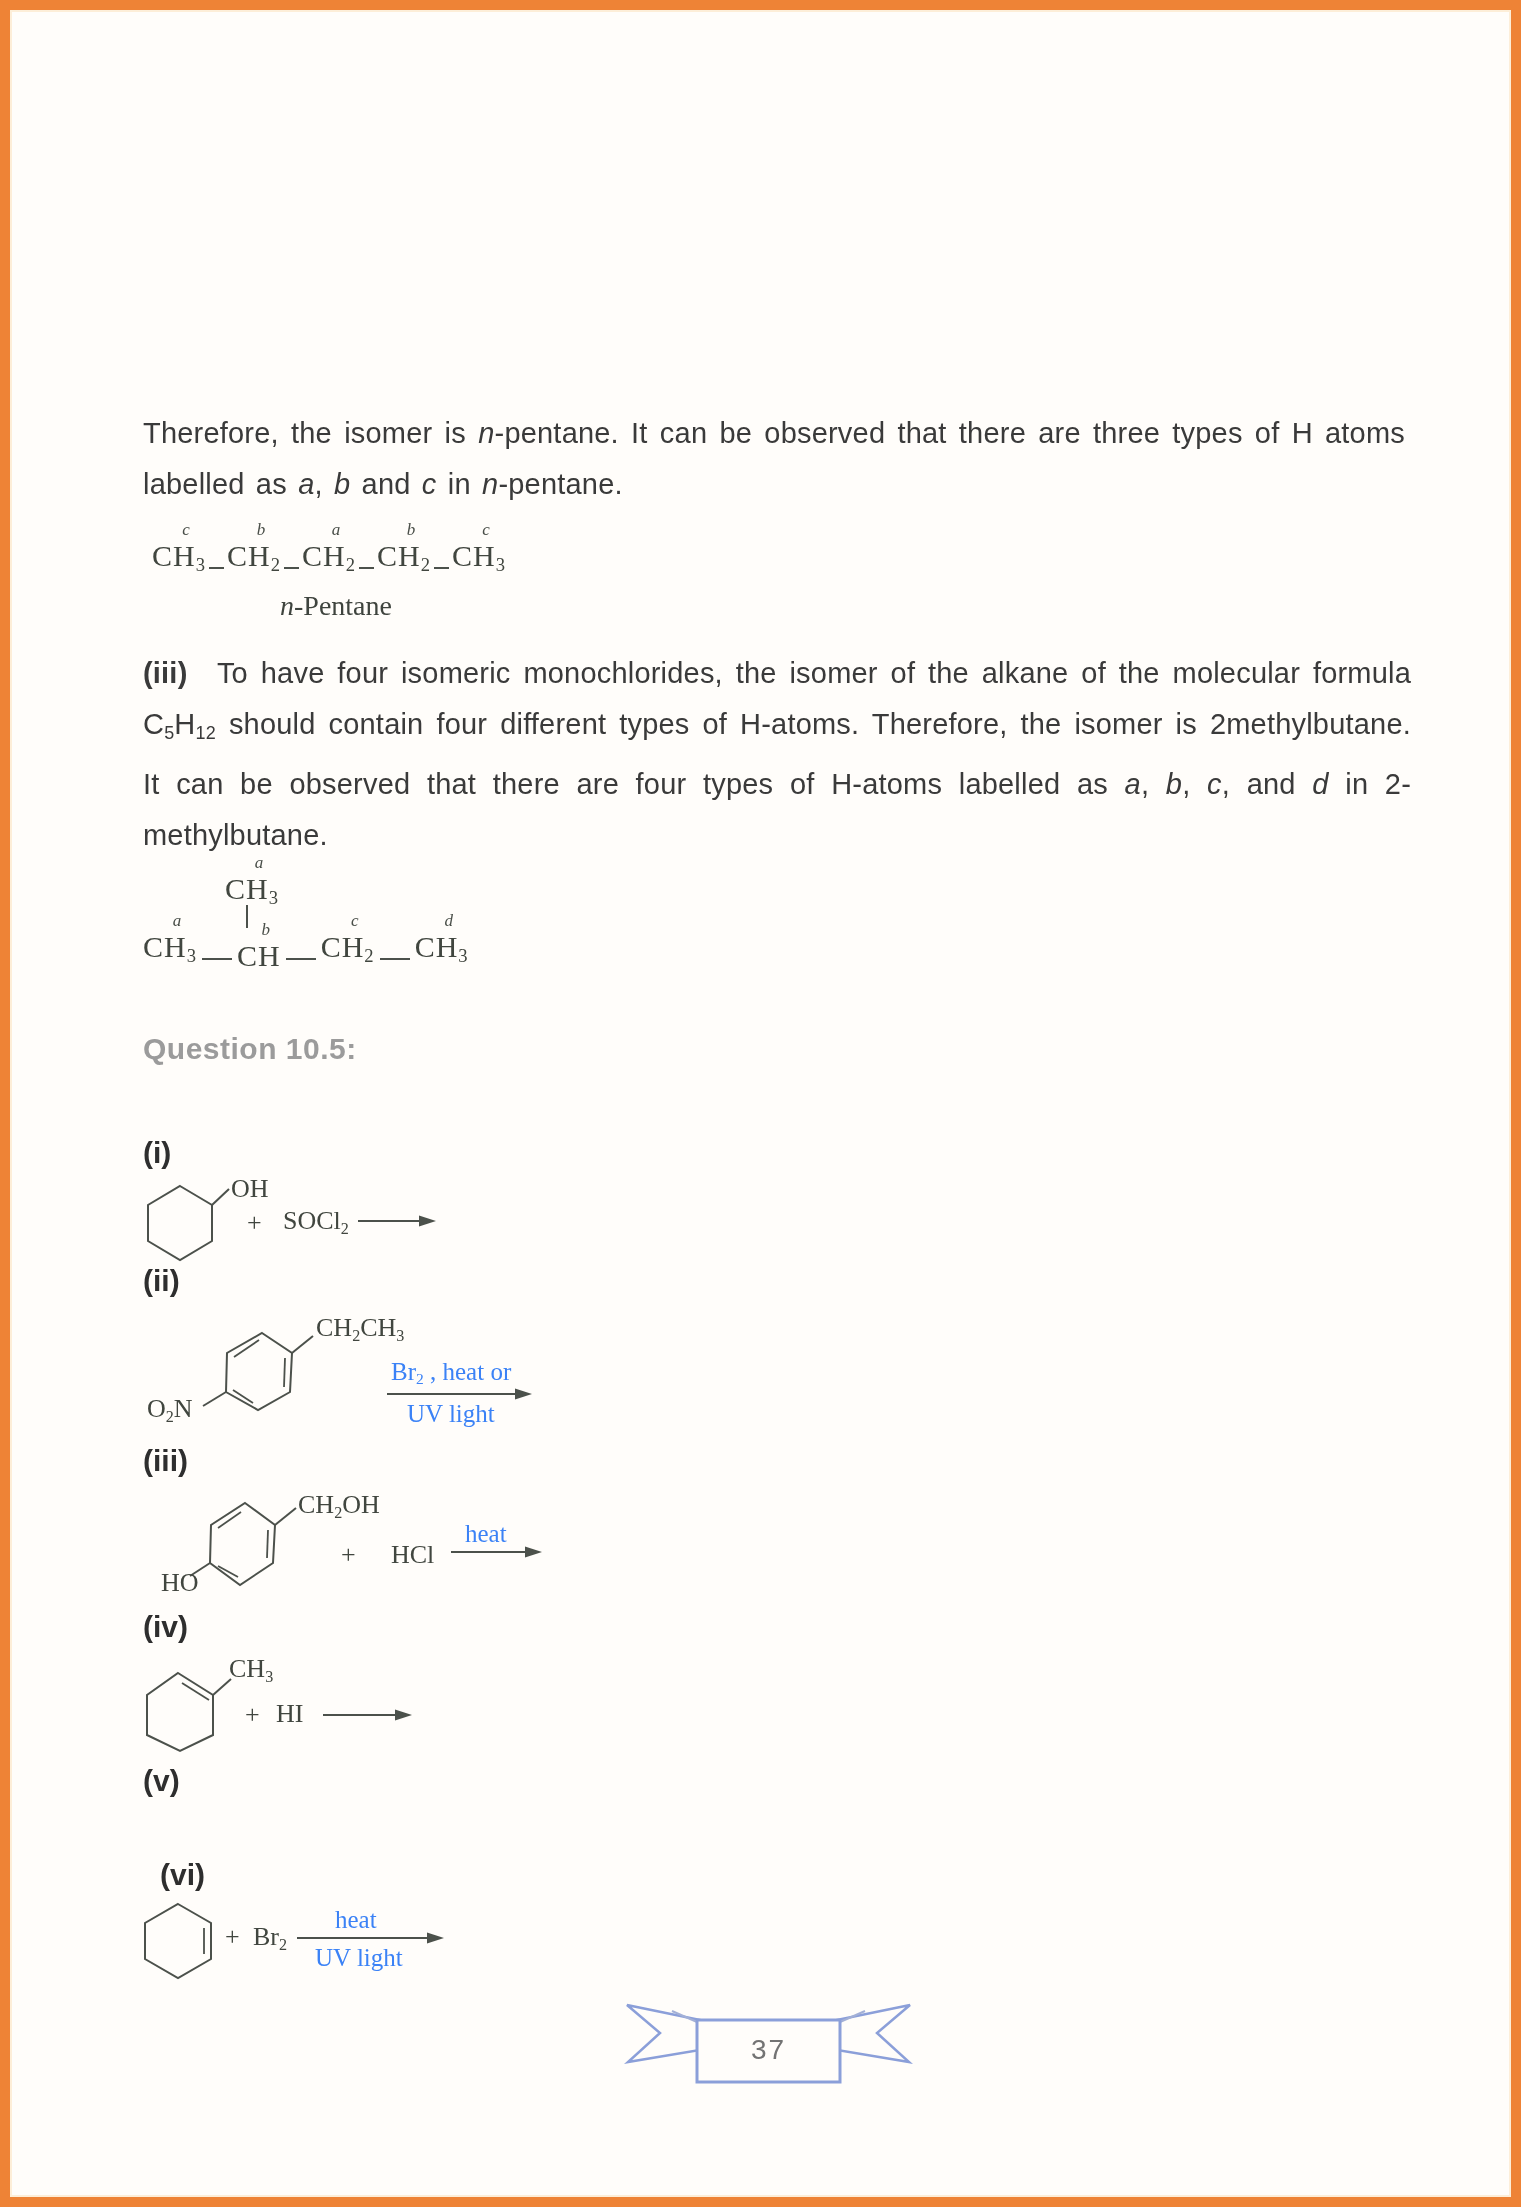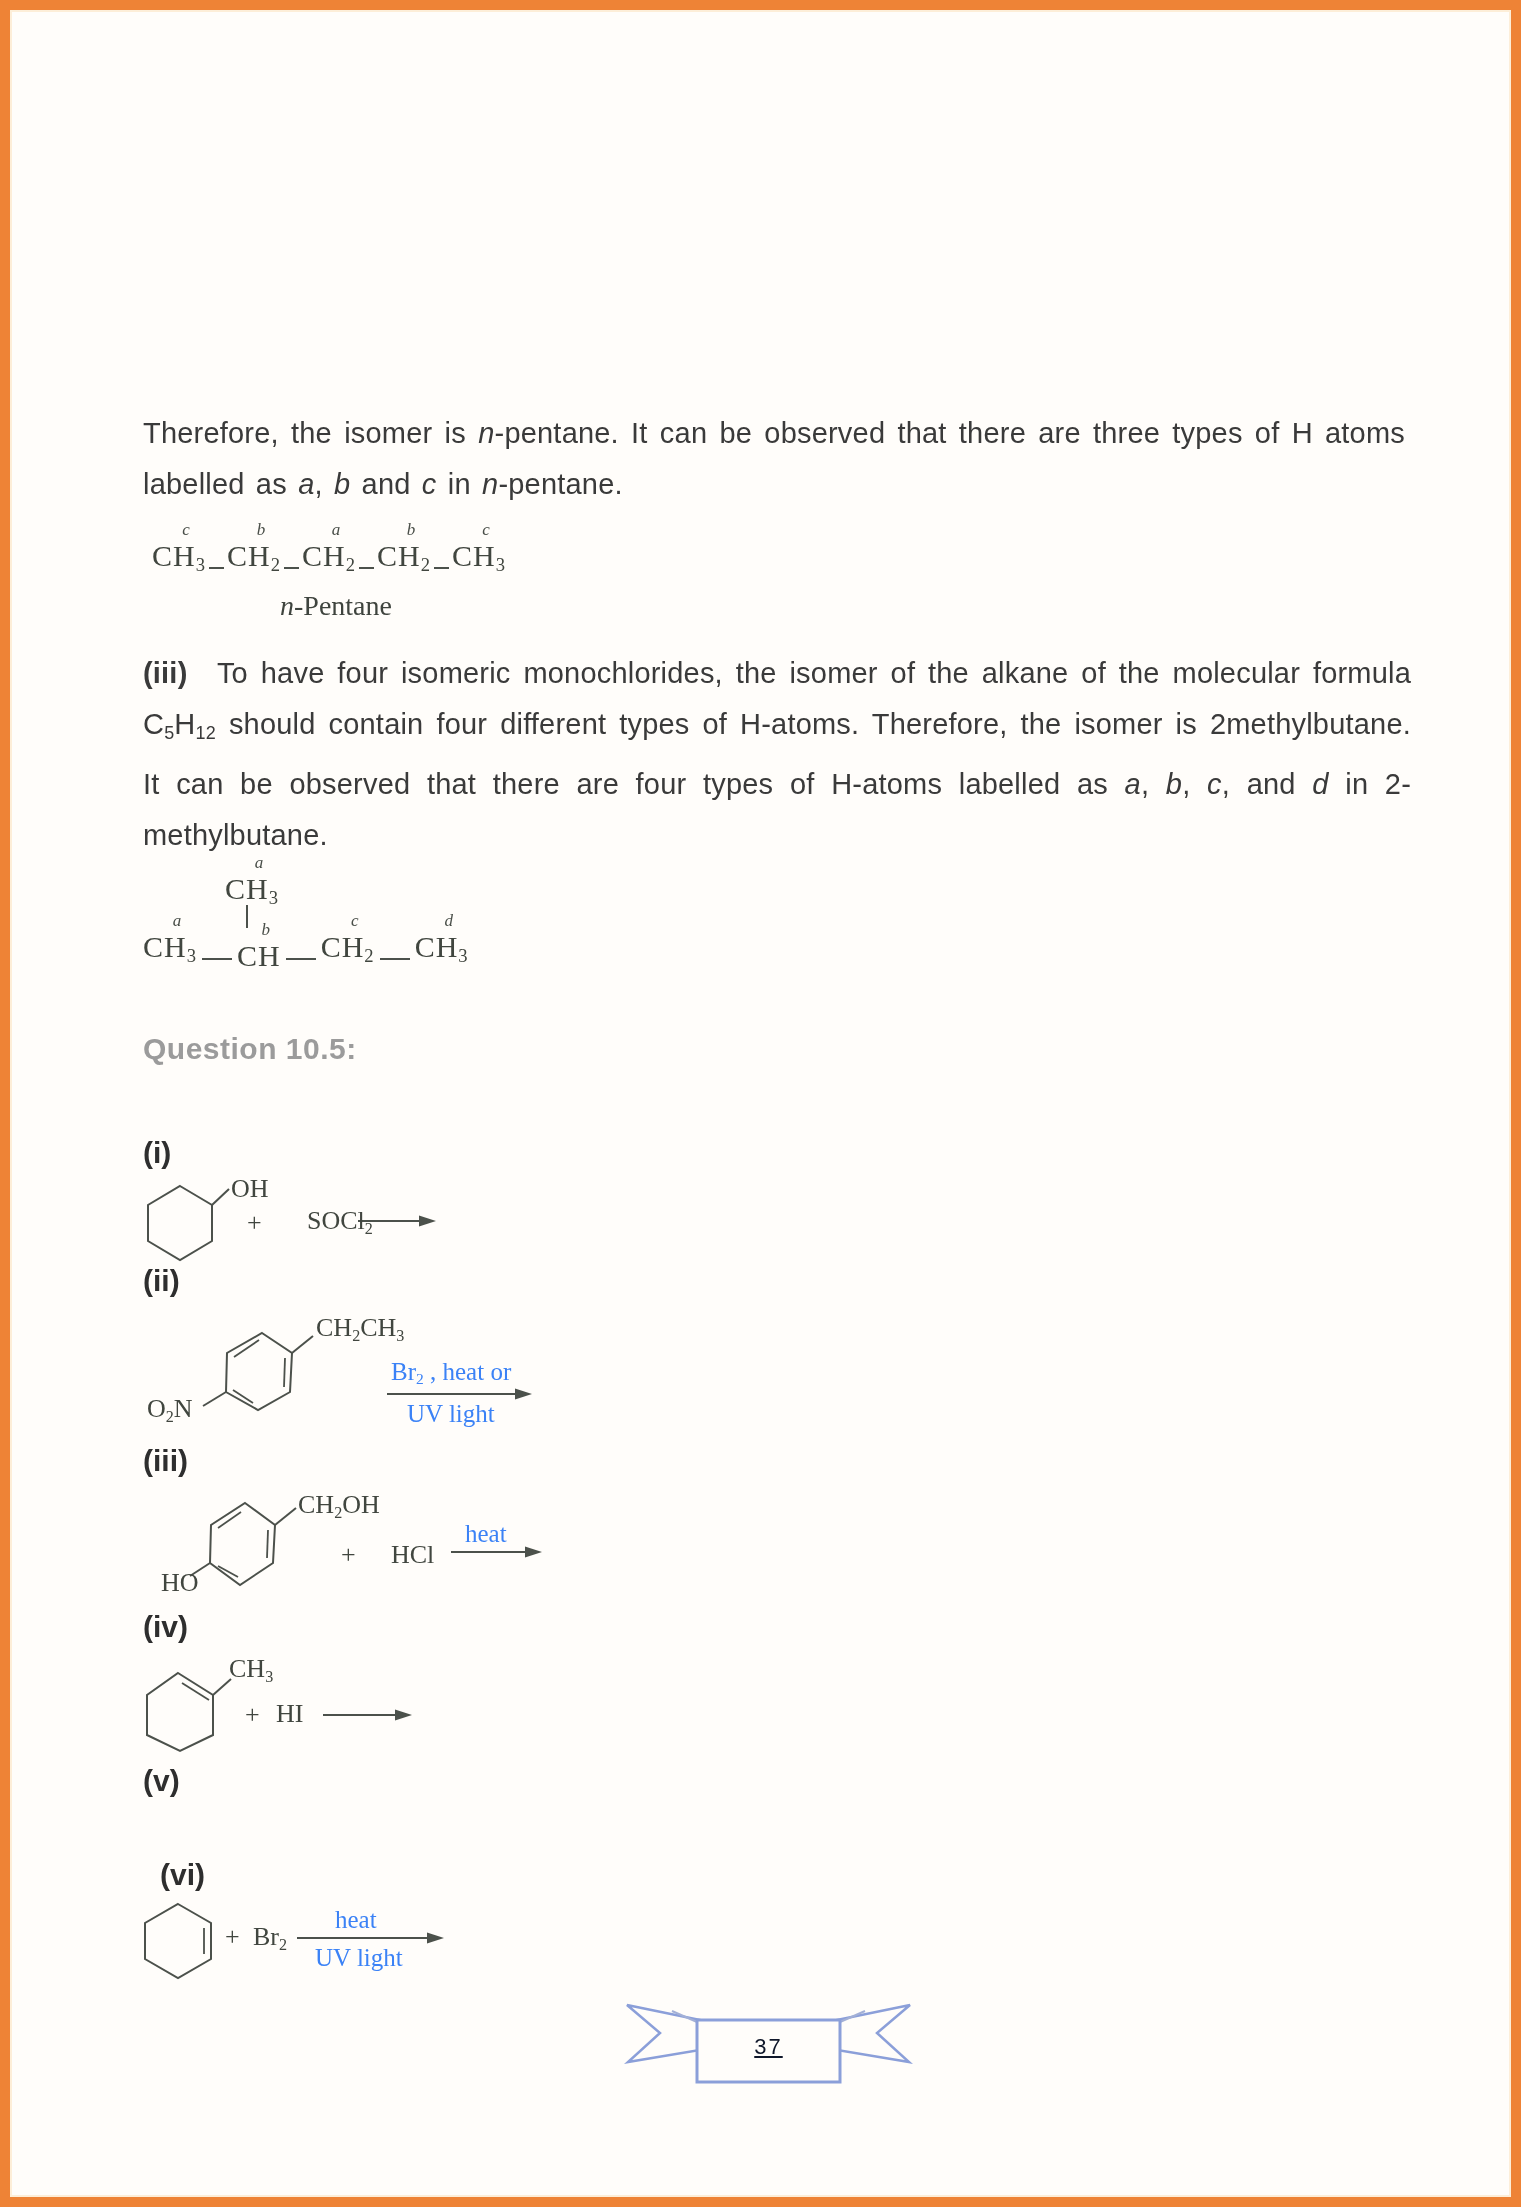--- a/index.html
+++ b/index.html
@@ -32,21 +32,21 @@
   .vline { position:absolute; width:2px; background:#4c514b; }
 
   .rxn { position:absolute; }
   .rxn svg { position:absolute; left:0; top:0; overflow:visible; }
   .cl { position:absolute; font-family:"Liberation Serif", serif; font-size:26px;
         line-height:1.15; color:#41463f; white-space:nowrap; }
   .cl-small { font-size:25px; color:#3b82f6; }
 
   .ribbon { position:absolute; left:600px; top:1988px; width:320px; height:130px; }
   .pagenum { position:absolute; left:87px; top:36px; width:143px; text-align:center;
-             font-size:22px; color:#0f172a; letter-spacing:2px;text-decoration:underline; }
+             font-size:28px; color:#737373; letter-spacing:2px; }
 
   svg .stroke { stroke:#4c514b; stroke-width:2; fill:none; }
   svg .thin   { stroke:#4c514b; stroke-width:1.8; fill:none; }
   svg .head   { fill:#4c514b; stroke:none; }
 </style>
 </head>
 <body>
 
 <div class="page">
   <div class="page-inner"></div>
@@ -121,21 +121,21 @@
     <svg width="440" height="112">
       <polygon class="stroke" points="37,10 69,29 69,65 37,84 5,65 5,29"></polygon>
       <line class="stroke" x1="69" y1="29" x2="86" y2="13"></line>
       <g>
         <line class="stroke" x1="215" y1="45" x2="277" y2="45"></line>
         <polygon class="head" points="293,45 276,39.5 276,50.5"></polygon>
       </g>
     </svg>
     <span class="cl" style="left:88px; top:-2px;">OH</span>
     <span class="cl" style="left:104px; top:32px;">+</span>
-    <span class="cl" style="left:140px; top:30px;margin-left:24px;"><span>SOCl</span><span class="sb">2</span></span>
+    <span class="cl" style="left:140px; top:30px;"><span>SOCl</span><span class="sb">2</span></span>
   </div>
 
   <div class="rlabel" style="left:133px; top:1254px;">(ii)</div>
   <div class="rxn" style="left:133px; top:1300px; width:640px; height:155px;">
     <svg width="640" height="155">
       <polygon class="stroke" points="119,23 149,43 147,82 115,100 83,82 84,43"></polygon>
       <line class="thin" x1="91" y1="47" x2="116" y2="30"></line>
       <line class="thin" x1="142" y1="48" x2="141" y2="77"></line>
       <line class="thin" x1="110" y1="93" x2="90" y2="80"></line>
       <line class="stroke" x1="149" y1="43" x2="170" y2="26"></line>

